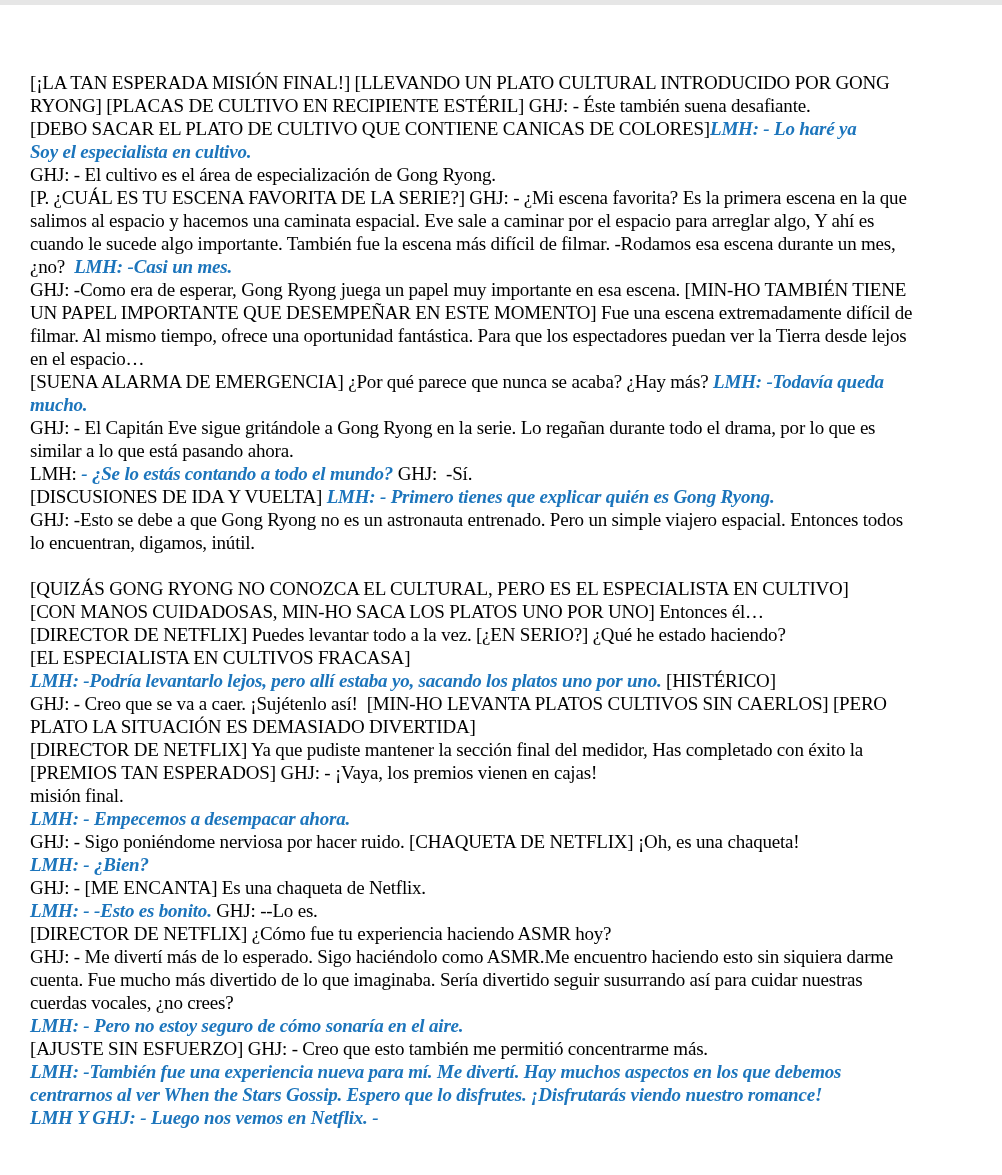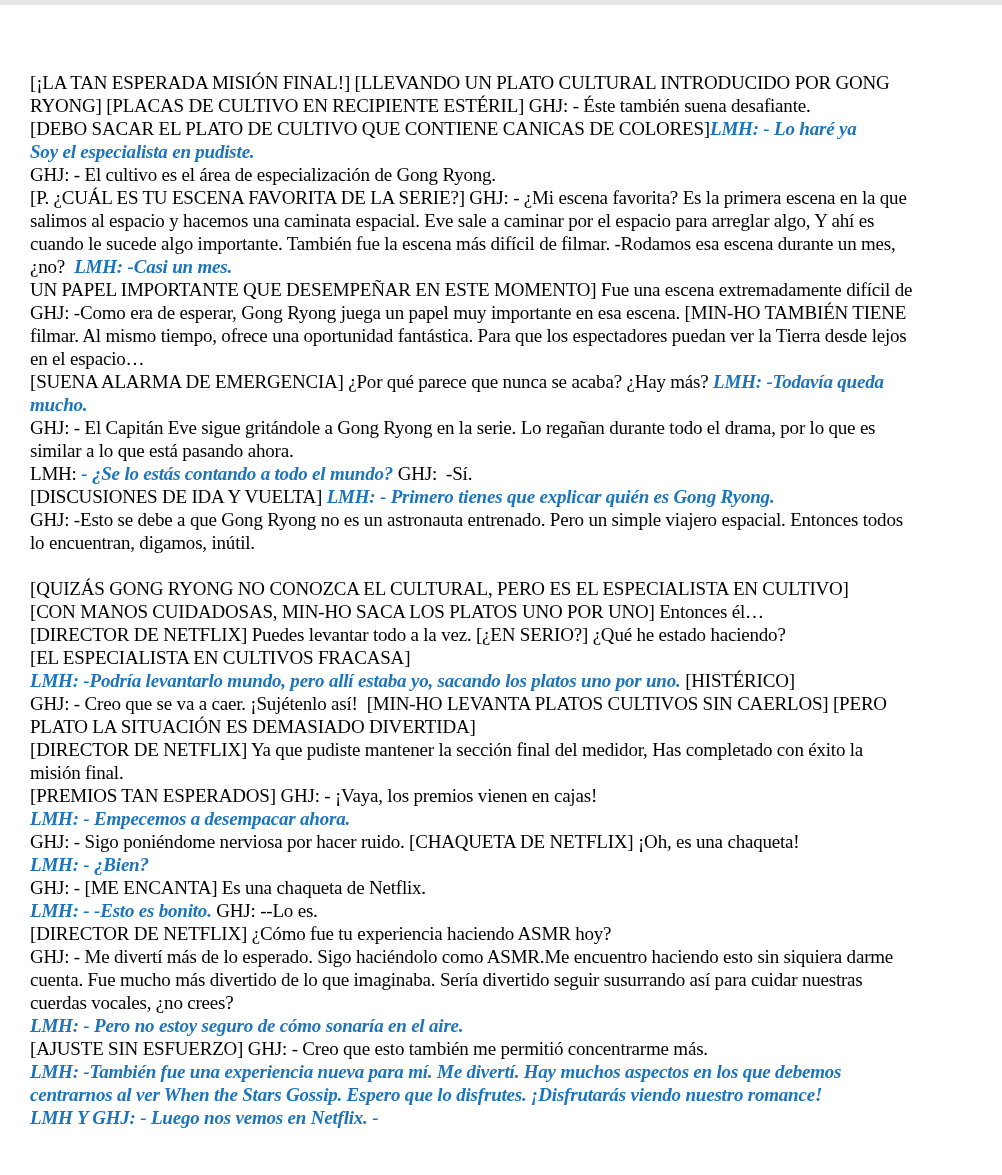--- a/index.html
+++ b/index.html
@@ -45,49 +45,49 @@
 </style>
 </head>
 <body>
 
 <div class="page" style="background: rgb(255, 255, 255);">
   <div class="top-bar" style="background: rgb(230, 230, 230);"></div>
   <div class="transcript" id="transcript">
       <div class="line"><span class="seg">[¡LA TAN ESPERADA MISIÓN FINAL!] [LLEVANDO UN PLATO CULTURAL INTRODUCIDO POR GONG</span></div>
       <div class="line"><span class="seg">RYONG] [PLACAS DE CULTIVO EN RECIPIENTE ESTÉRIL] GHJ: - Éste también suena desafiante.</span></div>
       <div class="line"><span class="seg">[DEBO SACAR EL PLATO DE CULTIVO QUE CONTIENE CANICAS DE COLORES]</span><span class="seg blue">LMH: - Lo haré ya</span></div>
-      <div class="line"><span class="seg blue">Soy el especialista en pudiste.</span></div>
+      <div class="line"><span class="seg blue">Soy el especialista en cultivo.</span></div>
       <div class="line"><span class="seg">GHJ: - El cultivo es el área de especialización de Gong Ryong.</span></div>
       <div class="line"><span class="seg">[P. ¿CUÁL ES TU ESCENA FAVORITA DE LA SERIE?] GHJ: - ¿Mi escena favorita? Es la primera escena en la que</span></div>
       <div class="line"><span class="seg">salimos al espacio y hacemos una caminata espacial. Eve sale a caminar por el espacio para arreglar algo, Y ahí es</span></div>
       <div class="line"><span class="seg">cuando le sucede algo importante. También fue la escena más difícil de filmar. -Rodamos esa escena durante un mes,</span></div>
       <div class="line"><span class="seg">¿no?  </span><span class="seg blue">LMH: -Casi un mes.</span></div>
+      <div class="line"><span class="seg">GHJ: -Como era de esperar, Gong Ryong juega un papel muy importante en esa escena. [MIN-HO TAMBIÉN TIENE</span></div>
       <div class="line"><span class="seg">UN PAPEL IMPORTANTE QUE DESEMPEÑAR EN ESTE MOMENTO] Fue una escena extremadamente difícil de</span></div>
-      <div class="line"><span class="seg">GHJ: -Como era de esperar, Gong Ryong juega un papel muy importante en esa escena. [MIN-HO TAMBIÉN TIENE</span></div>
       <div class="line"><span class="seg">filmar. Al mismo tiempo, ofrece una oportunidad fantástica. Para que los espectadores puedan ver la Tierra desde lejos</span></div>
       <div class="line"><span class="seg">en el espacio…</span></div>
       <div class="line"><span class="seg">[SUENA ALARMA DE EMERGENCIA] ¿Por qué parece que nunca se acaba? ¿Hay más? </span><span class="seg blue">LMH: -Todavía queda</span></div>
       <div class="line"><span class="seg blue">mucho.</span></div>
       <div class="line"><span class="seg">GHJ: - El Capitán Eve sigue gritándole a Gong Ryong en la serie. Lo regañan durante todo el drama, por lo que es</span></div>
       <div class="line"><span class="seg">similar a lo que está pasando ahora.</span></div>
       <div class="line"><span class="seg">LMH: </span><span class="seg blue">- ¿Se lo estás contando a todo el mundo?</span><span class="seg"> GHJ:  -Sí.</span></div>
       <div class="line"><span class="seg">[DISCUSIONES DE IDA Y VUELTA] </span><span class="seg blue">LMH: - Primero tienes que explicar quién es Gong Ryong.</span></div>
       <div class="line"><span class="seg">GHJ: -Esto se debe a que Gong Ryong no es un astronauta entrenado. Pero un simple viajero espacial. Entonces todos</span></div>
       <div class="line"><span class="seg">lo encuentran, digamos, inútil.</span></div>
       <div class="line">&nbsp;</div>
       <div class="line"><span class="seg">[QUIZÁS GONG RYONG NO CONOZCA EL CULTURAL, PERO ES EL ESPECIALISTA EN CULTIVO]</span></div>
       <div class="line"><span class="seg">[CON MANOS CUIDADOSAS, MIN-HO SACA LOS PLATOS UNO POR UNO] Entonces él…</span></div>
       <div class="line"><span class="seg">[DIRECTOR DE NETFLIX] Puedes levantar todo a la vez. [¿EN SERIO?] ¿Qué he estado haciendo?</span></div>
       <div class="line"><span class="seg">[EL ESPECIALISTA EN CULTIVOS FRACASA]</span></div>
-      <div class="line"><span class="seg blue">LMH: -Podría levantarlo mundo, pero allí estaba yo, sacando los platos uno por uno.</span><span class="seg"> [HISTÉRICO]</span></div>
+      <div class="line"><span class="seg blue">LMH: -Podría levantarlo lejos, pero allí estaba yo, sacando los platos uno por uno.</span><span class="seg"> [HISTÉRICO]</span></div>
       <div class="line"><span class="seg">GHJ: - Creo que se va a caer. ¡Sujétenlo así!  [MIN-HO LEVANTA PLATOS CULTIVOS SIN CAERLOS] [PERO</span></div>
       <div class="line"><span class="seg">PLATO LA SITUACIÓN ES DEMASIADO DIVERTIDA]</span></div>
       <div class="line"><span class="seg">[DIRECTOR DE NETFLIX] Ya que pudiste mantener la sección final del medidor, Has completado con éxito la</span></div>
+      <div class="line"><span class="seg">[PREMIOS TAN ESPERADOS] GHJ: - ¡Vaya, los premios vienen en cajas!</span></div>
       <div class="line"><span class="seg">misión final.</span></div>
-      <div class="line"><span class="seg">[PREMIOS TAN ESPERADOS] GHJ: - ¡Vaya, los premios vienen en cajas!</span></div>
       <div class="line"><span class="seg blue">LMH: - Empecemos a desempacar ahora.</span></div>
       <div class="line"><span class="seg">GHJ: - Sigo poniéndome nerviosa por hacer ruido. [CHAQUETA DE NETFLIX] ¡Oh, es una chaqueta!</span></div>
       <div class="line"><span class="seg blue">LMH: - ¿Bien?</span></div>
       <div class="line"><span class="seg">GHJ: - [ME ENCANTA] Es una chaqueta de Netflix.</span></div>
       <div class="line"><span class="seg blue">LMH: - -Esto es bonito.</span><span class="seg"> GHJ: --Lo es.</span></div>
       <div class="line"><span class="seg">[DIRECTOR DE NETFLIX] ¿Cómo fue tu experiencia haciendo ASMR hoy?</span></div>
       <div class="line"><span class="seg">GHJ: - Me divertí más de lo esperado. Sigo haciéndolo como ASMR.Me encuentro haciendo esto sin siquiera darme</span></div>
       <div class="line"><span class="seg">cuenta. Fue mucho más divertido de lo que imaginaba. Sería divertido seguir susurrando así para cuidar nuestras</span></div>
       <div class="line"><span class="seg">cuerdas vocales, ¿no crees?</span></div>
       <div class="line"><span class="seg blue">LMH: - Pero no estoy seguro de cómo sonaría en el aire.</span></div>

